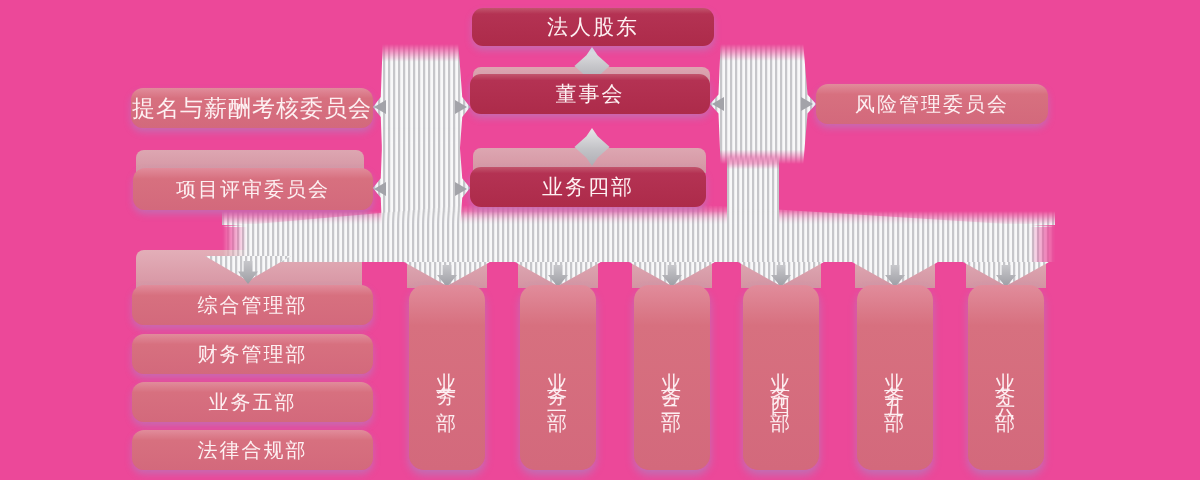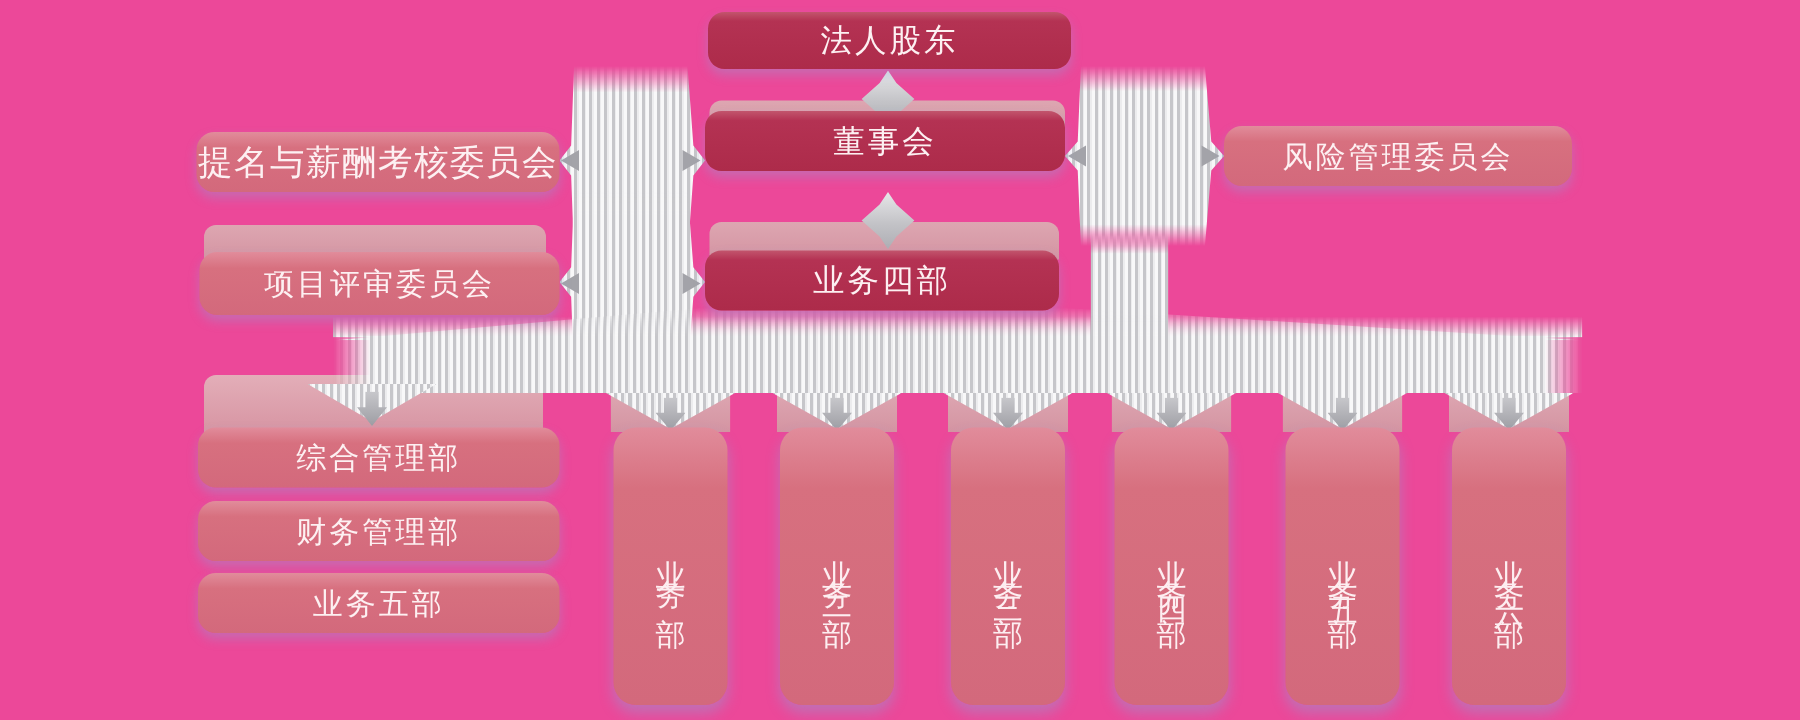--- a/index.html
+++ b/index.html
@@ -125,20 +125,23 @@
 
   <div class="node node-pink" style="left:132px;top:285px;width:241px;height:40px;">
     <span>综合管理部</span>
   </div>
   <div class="node node-pink" style="left:132px;top:334px;width:241px;height:40px;">
     <span>财务管理部</span>
   </div>
   <div class="node node-pink" style="left:132px;top:382px;width:241px;height:40px;">
     <span>业务五部</span>
   </div>
+  <div class="node node-pink" style="left:132px;top:430px;width:241px;height:40px;">
+    <span>法律合规部</span>
+  </div>
 
   <div class="vnode" style="left:409px;">
     <span>业务一部</span>
   </div>
   <div class="vnode" style="left:520px;">
     <span>业务二部</span>
   </div>
   <div class="vnode" style="left:634px;">
     <span>业务三部</span>
   </div>

